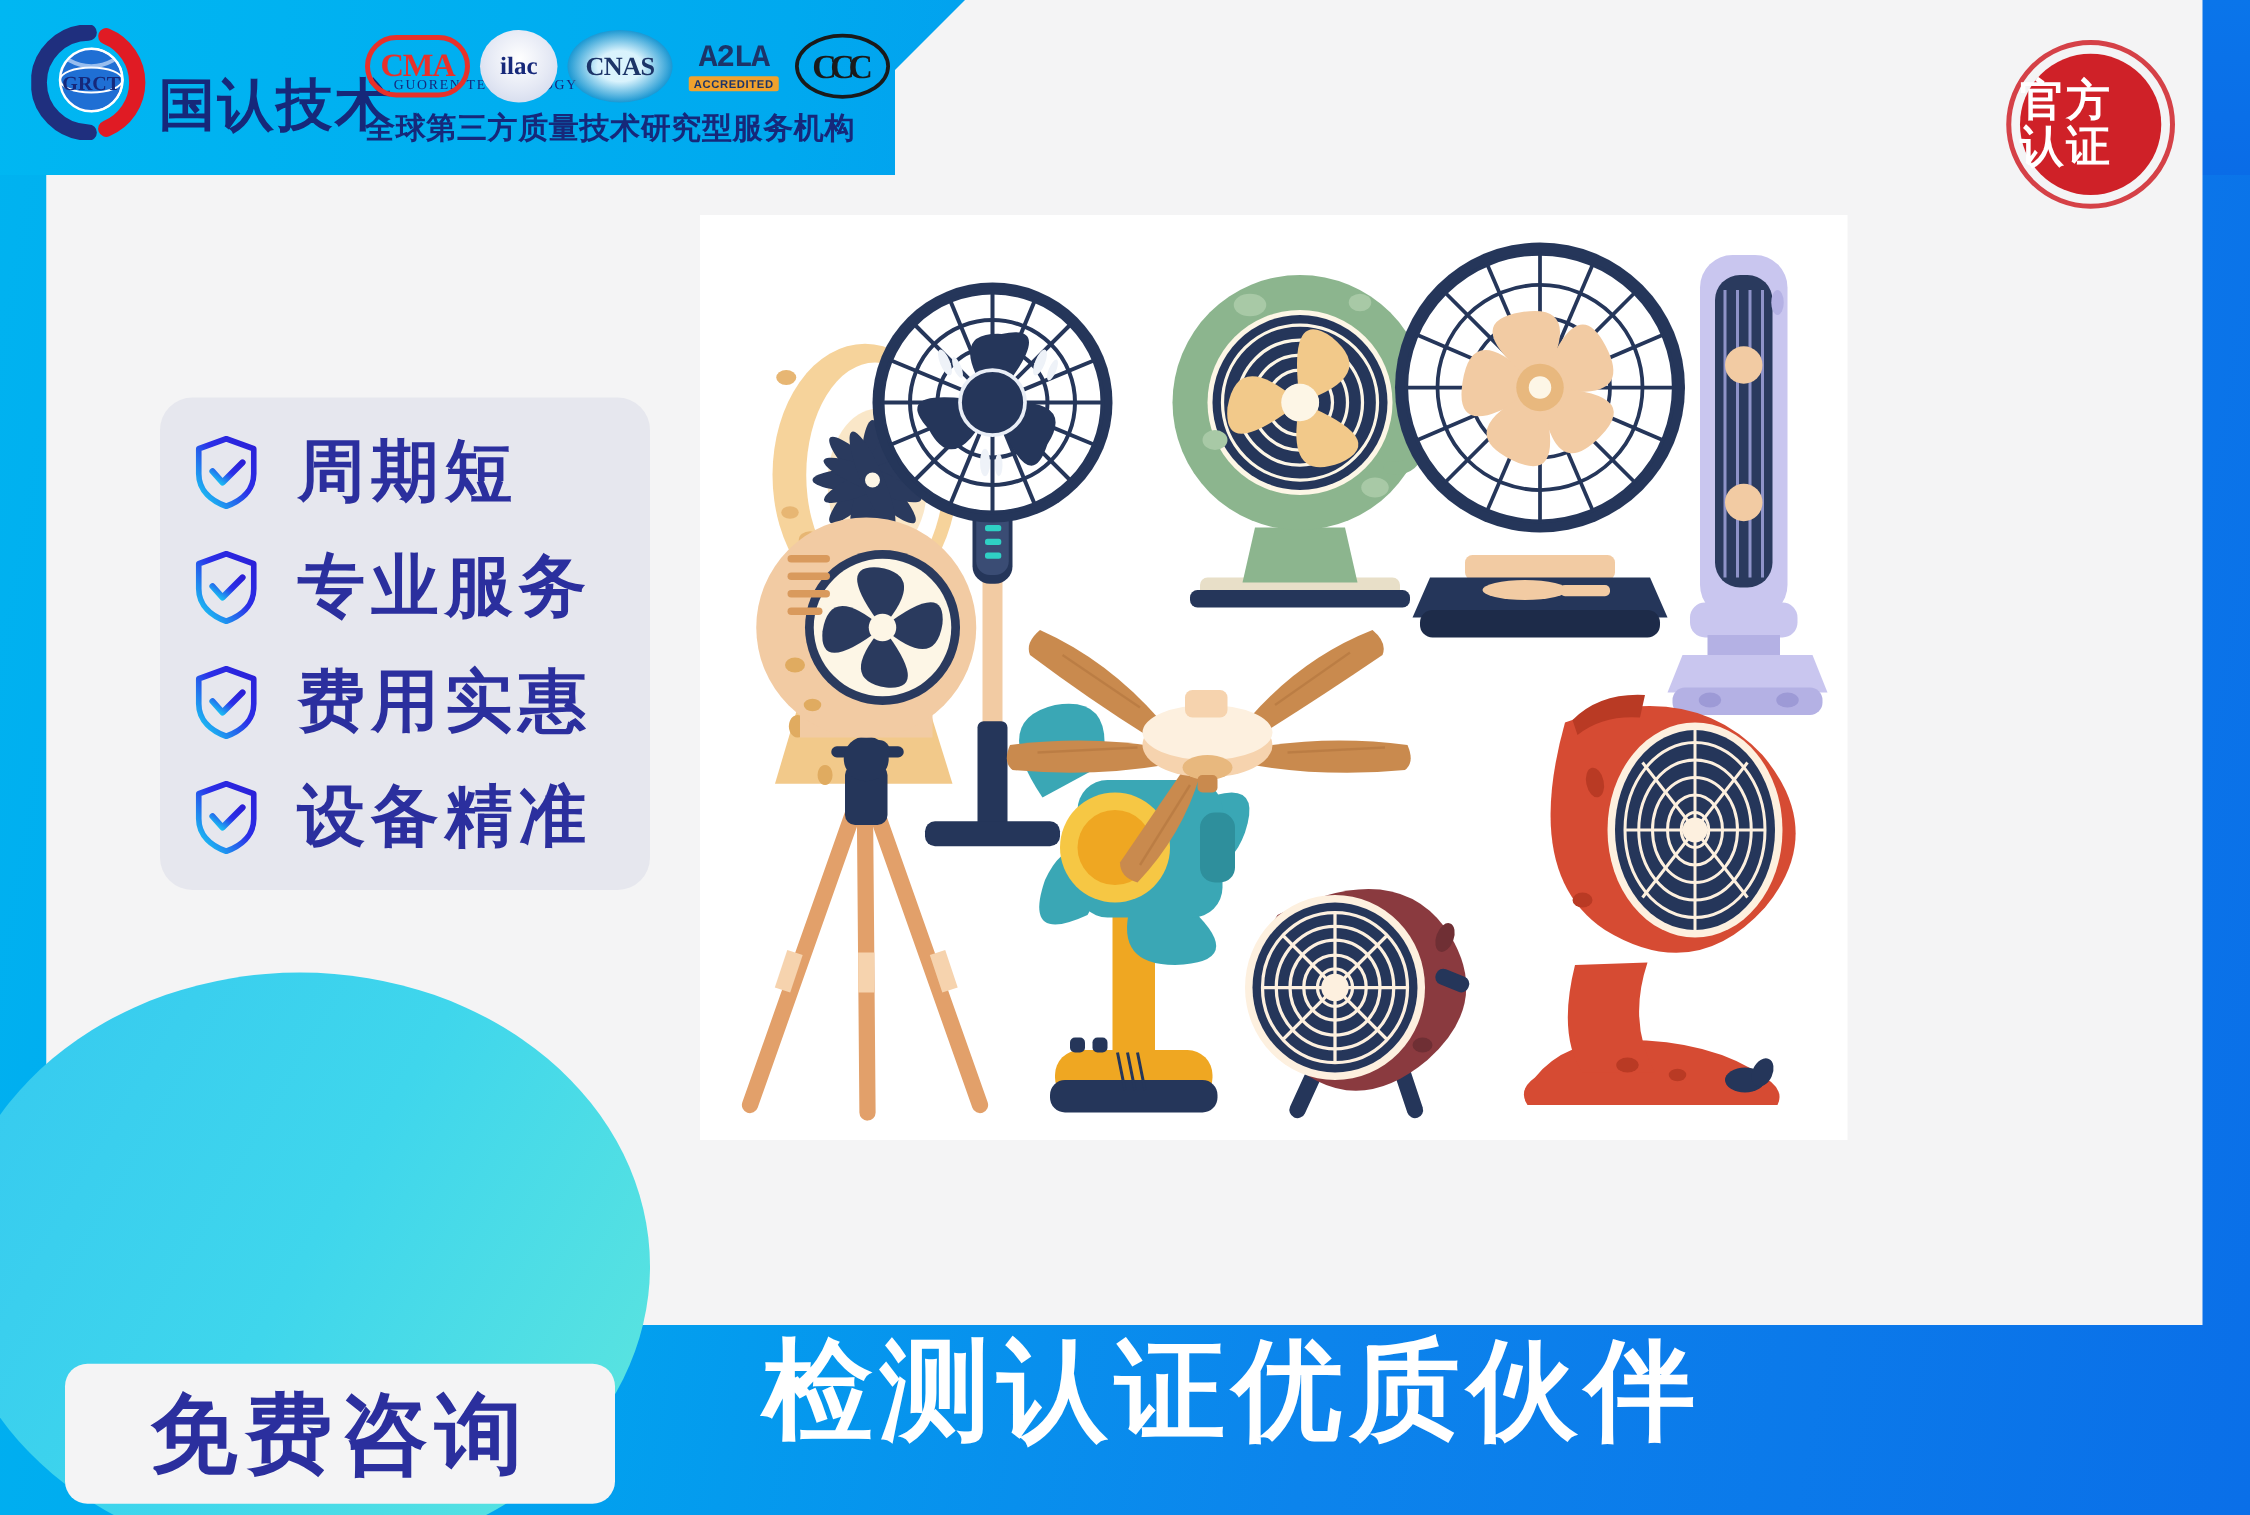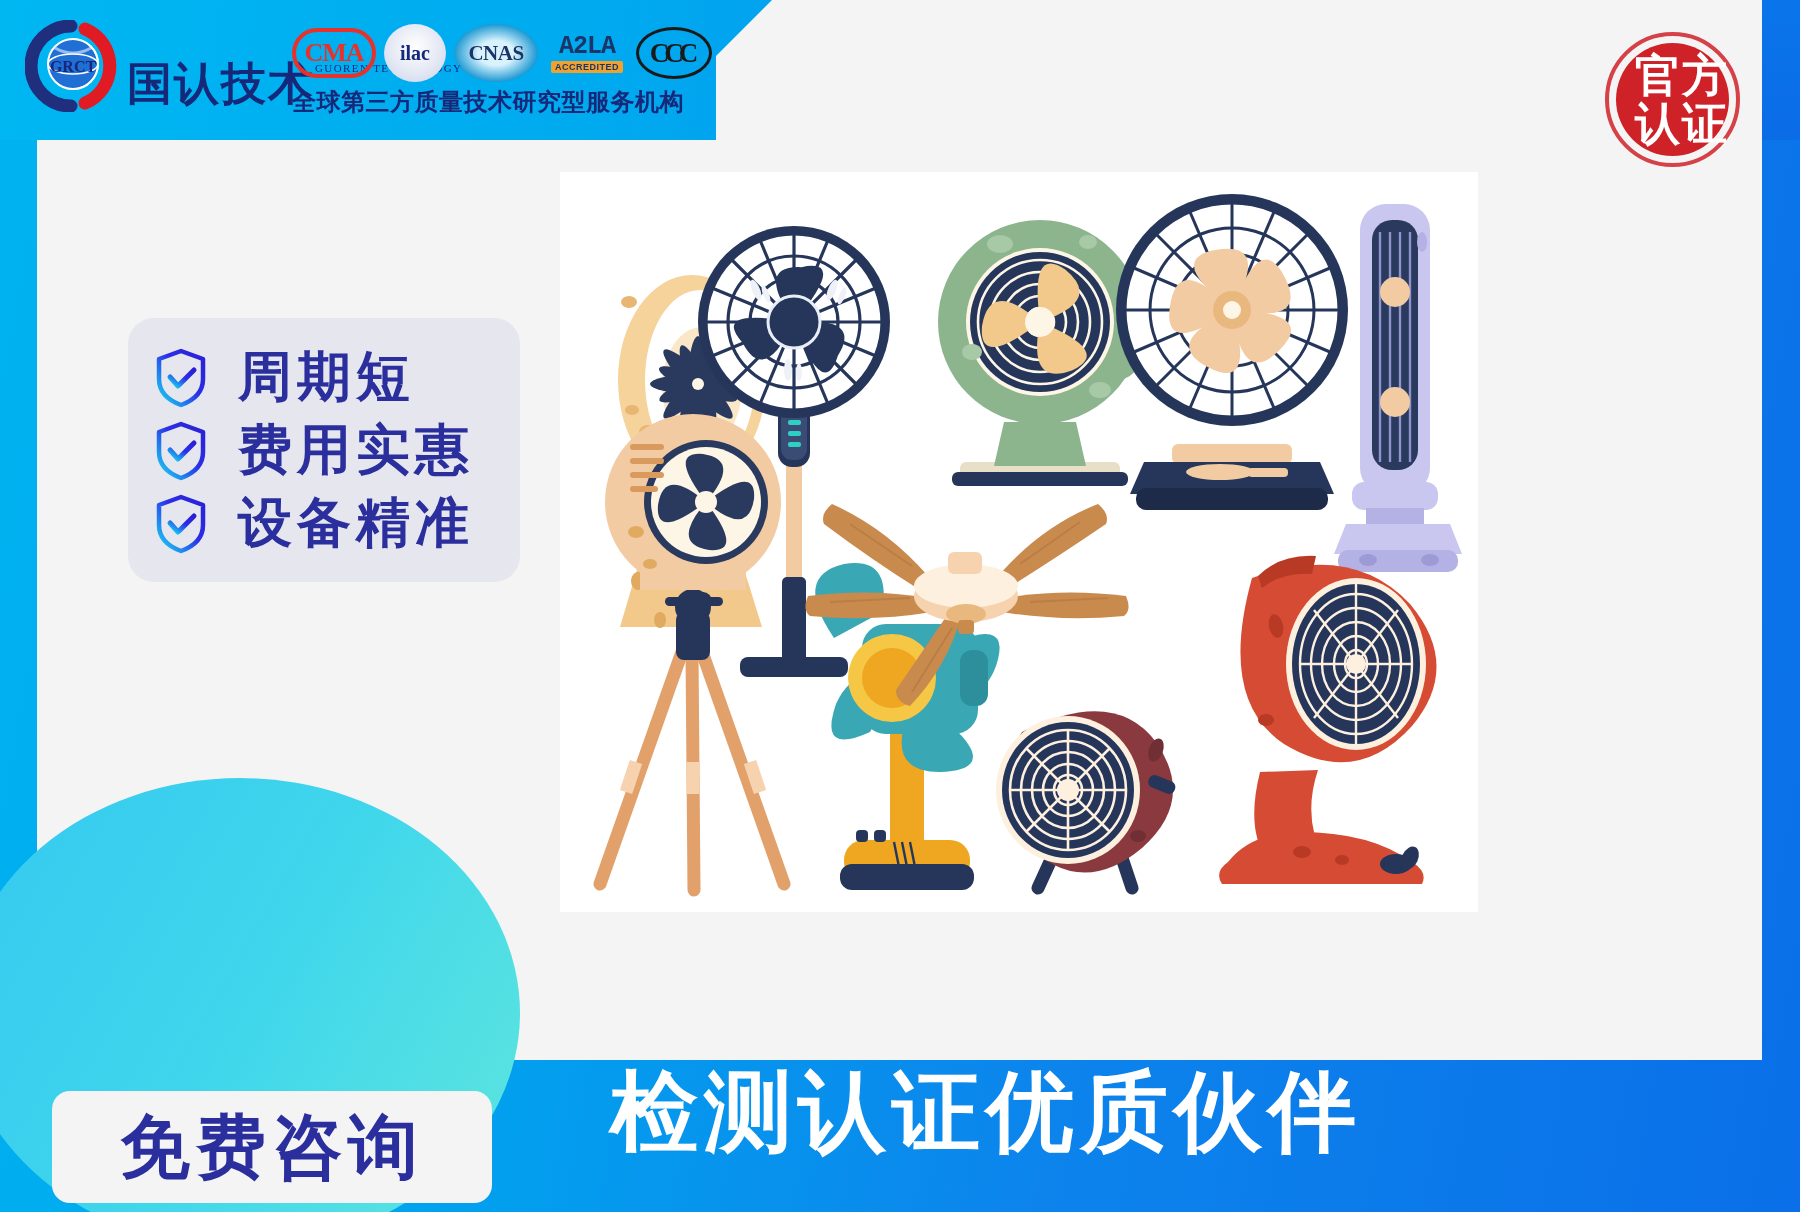--- a/index.html
+++ b/index.html
@@ -126,32 +126,32 @@
   }
   .stamp-ring {
     position: absolute; inset: 0;
     border: 4px solid #cf2128; border-radius: 50%;
     opacity: .85;
   }
   .stamp-core {
     position: absolute; inset: 11px;
     background: #cf2128; border-radius: 50%;
     display: flex; flex-direction: column;
-    align-items: flex-end; justify-content: center;
-    color: #fff; font-weight: 700; font-size: 45px; line-height: 1.05;
+    align-items: flex-start; justify-content: center;
+    color: #fff; font-weight: 700; font-size: 35px; line-height: 1.05;
     font-family: "DejaVu Sans", sans-serif;
     letter-spacing: 2px;
   }
 
   
   .features {
     position: absolute; left: 128px; top: 318px;
     width: 392px; padding: 28px 26px 28px 22px;
     background: #e6e7ee; border-radius: 26px;
-    display: flex; flex-direction: column; gap: 11px;
+    display: flex; flex-direction: column; gap: 30px;
     z-index: 6;
   }
   .feature-row { display: flex; align-items: center; gap: 26px; }
   .feature-label {
     font-size: 54px; font-weight: 700; color: #2b2f9e;
     letter-spacing: 5px; line-height: 1;
     font-family: "DejaVu Sans", sans-serif; white-space: nowrap;
   }
   .shield { width: 62px; height: 62px; flex: 0 0 62px; }
 
@@ -268,20 +268,36 @@
                 <stop offset="100%" stop-color="#2b1fd6"></stop>
           </linearGradient>
             </defs>
           <path d="M31 5 L53 13 v20 c0 14-11 22-22 26 C20 55 9 47 9 33 V13 Z" fill="none" stroke="url(#sg0)" stroke-width="4.5" stroke-linejoin="round"></path>
           <path d="M20 31 l8 9 16-16" fill="none" stroke="url(#sg0)" stroke-width="5" stroke-linecap="round" stroke-linejoin="round"></path>
         </svg>
       </span>
       <span class="feature-label">周期短</span>
     </div>
 
+    <div class="feature-row">
+      <span class="shield">
+        <svg viewBox="0 0 62 62" width="62" height="62">
+          <defs>
+              <linearGradient id="sg1" x1="0" y1="1" x2="1" y2="0">
+            <stop offset="0%" stop-color="#17dcf5"></stop>
+                <stop offset="55%" stop-color="#2b2fe8"></stop>
+                <stop offset="100%" stop-color="#2b1fd6"></stop>
+          </linearGradient>
+            </defs>
+          <path d="M31 5 L53 13 v20 c0 14-11 22-22 26 C20 55 9 47 9 33 V13 Z" fill="none" stroke="url(#sg1)" stroke-width="4.5" stroke-linejoin="round"></path>
+          <path d="M20 31 l8 9 16-16" fill="none" stroke="url(#sg1)" stroke-width="5" stroke-linecap="round" stroke-linejoin="round"></path>
+        </svg>
+      </span>
+      <span class="feature-label">专业服务</span>
+    </div>
 
     <div class="feature-row">
       <span class="shield">
         <svg viewBox="0 0 62 62" width="62" height="62">
           <defs>
               <linearGradient id="sg2" x1="0" y1="1" x2="1" y2="0">
             <stop offset="0%" stop-color="#17dcf5"></stop>
                 <stop offset="55%" stop-color="#2b2fe8"></stop>
                 <stop offset="100%" stop-color="#2b1fd6"></stop>
           </linearGradient>

